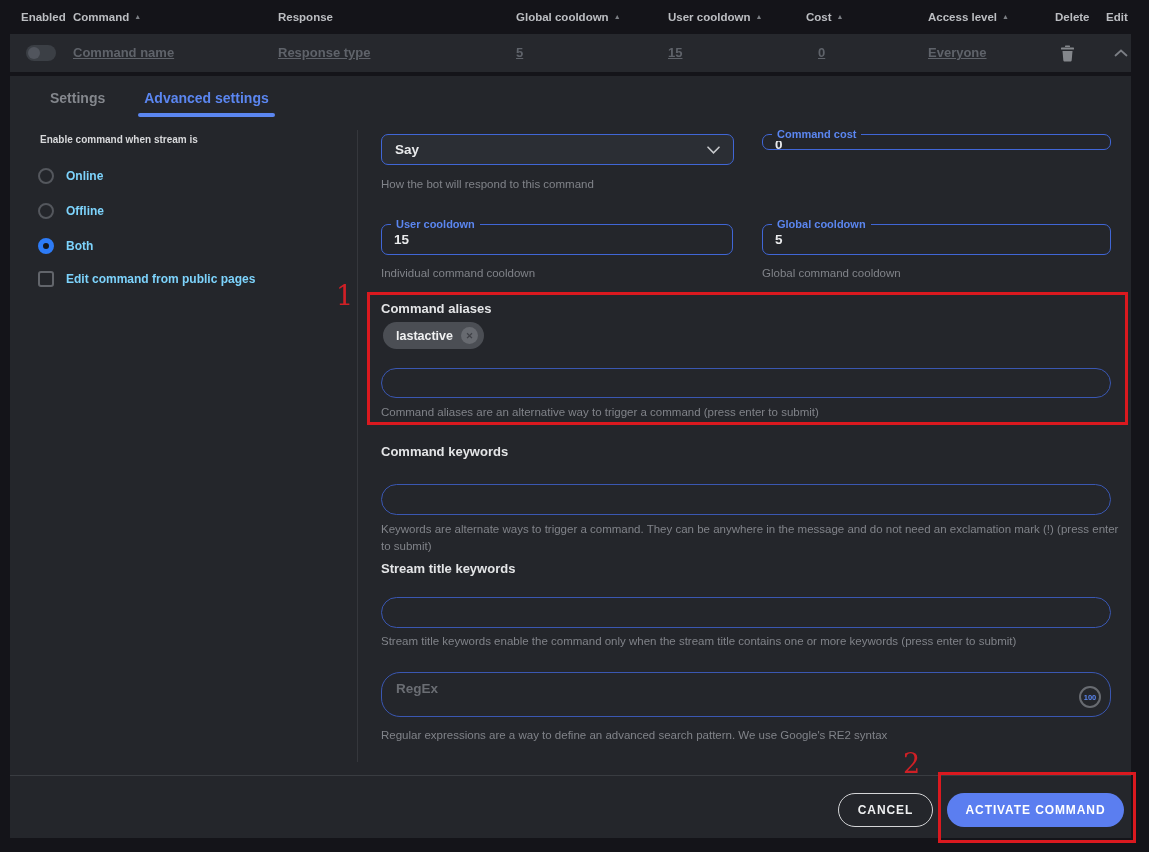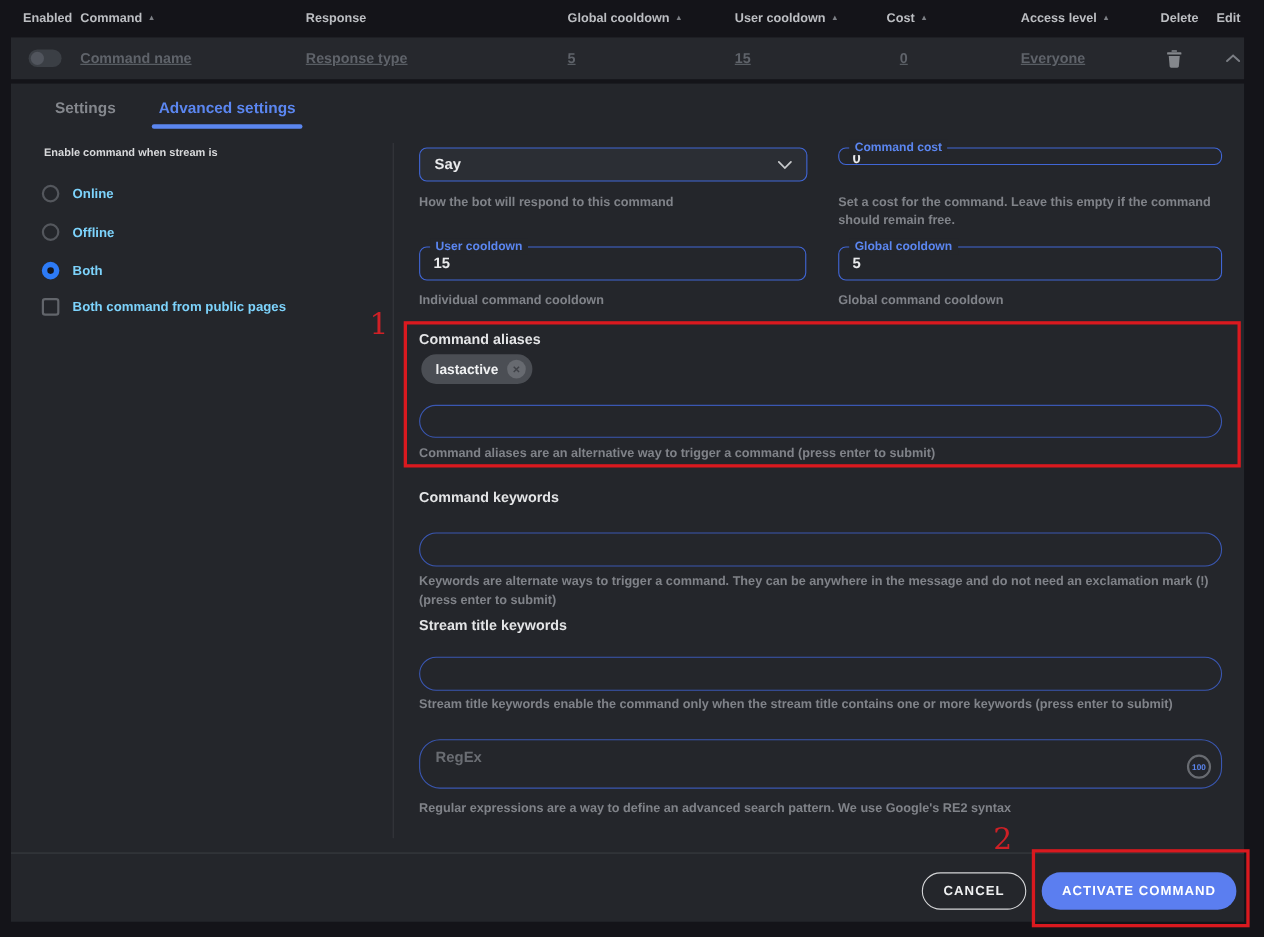--- a/index.html
+++ b/index.html
@@ -52,21 +52,21 @@
   .select-box .val { font-size:13.5px; font-weight:700; color:#e9eaec;text-align:center; }
   .tfield { position:absolute; border:1px solid var(--field-border,#4066d6); border-radius:7px;
             box-sizing:border-box; }
   .tfield input, .wide-input input { width:100%; height:100%; background:transparent; border:none;
             outline:none; color:#e9eaec; font-size:13.5px; font-weight:700; padding:0 12px;
             box-sizing:border-box; font-family:inherit; }
   .flabel { position:absolute; top:-8px; left:9px; font-size:11px; font-weight:600;
             color:var(--accent,#5b86f0); background:var(--panel,#24262b); padding:0 5px;
             line-height:14px; white-space:nowrap; }
   .helper { position:absolute; font-size:11.5px; color:#808389; line-height:1.45;
-            font-weight:700; }
+            font-weight:400; }
   .section-label { position:absolute; font-size:13px; font-weight:700; color:#e4e5e7; }
   .chip { position:absolute; display:flex; align-items:center; gap:8px; height:27px;
           padding:0 6px 0 13px; background:#4b4e54; border-radius:14px; }
   .chip-text { font-size:12.5px; font-weight:700; color:#f0f1f2; }
   .chip-x { width:17px; height:17px; border-radius:50%; background:#676a70; color:#3f4147;
             font-size:9px; font-weight:700; display:flex; align-items:center;
             justify-content:center; cursor:pointer; flex:none; }
   .wide-input { position:absolute; border:1px solid var(--field-border-dim,#3a57b2);
                 border-radius:19px; box-sizing:border-box; background:transparent; }
   .regex-box textarea { width:100%; height:100%; background:transparent; border:none; outline:none;
@@ -147,38 +147,37 @@
     <div class="radio-row" style="top:126px">
       <span class="radio"></span>
       <span class="opt-label">Offline</span>
     </div>
     <div class="radio-row" style="top:161px">
       <span class="radio selected"></span>
       <span class="opt-label">Both</span>
     </div>
     <div class="checkbox-row" style="top:194px">
       <span class="checkbox"></span>
-      <span class="opt-label">Both command from public pages</span>
+      <span class="opt-label">Edit command from public pages</span>
     </div>
 
     <div class="vdivider"></div>
 
     <div class="select-box" style="left:371px; top:58px; width:353px; height:31px">
       <span class="val">Say</span>
       <svg width="13" height="8" viewBox="0 0 13 8">
         <path d="M1 1.2 6.5 6.8 12 1.2" stroke="#c7c9cc" stroke-width="1.6" fill="none" stroke-linecap="round"></path>
       </svg>
     </div>
     <div class="helper" style="left:371px; top:100px; width:340px">How the bot will respond to this command</div>
 
     <div class="tfield" style="left:752px; top:58px; width:349px; height:16px">
       <span class="flabel">Command cost</span>
       <input value="0" style="">
     </div>
-    <div class="helper" style="left:752px; top:100px; width:368px">Set a cost for the command. Leave this empty if the command should remain free.</div>
 
     <div class="tfield" style="left:371px; top:148px; width:352px; height:31px">
       <span class="flabel">User cooldown</span>
       <input value="15" style="">
     </div>
     <div class="helper" style="left:371px; top:189px">Individual command cooldown</div>
 
     <div class="tfield" style="left:752px; top:148px; width:349px; height:31px">
       <span class="flabel">Global cooldown</span>
       <input value="5" style="">

